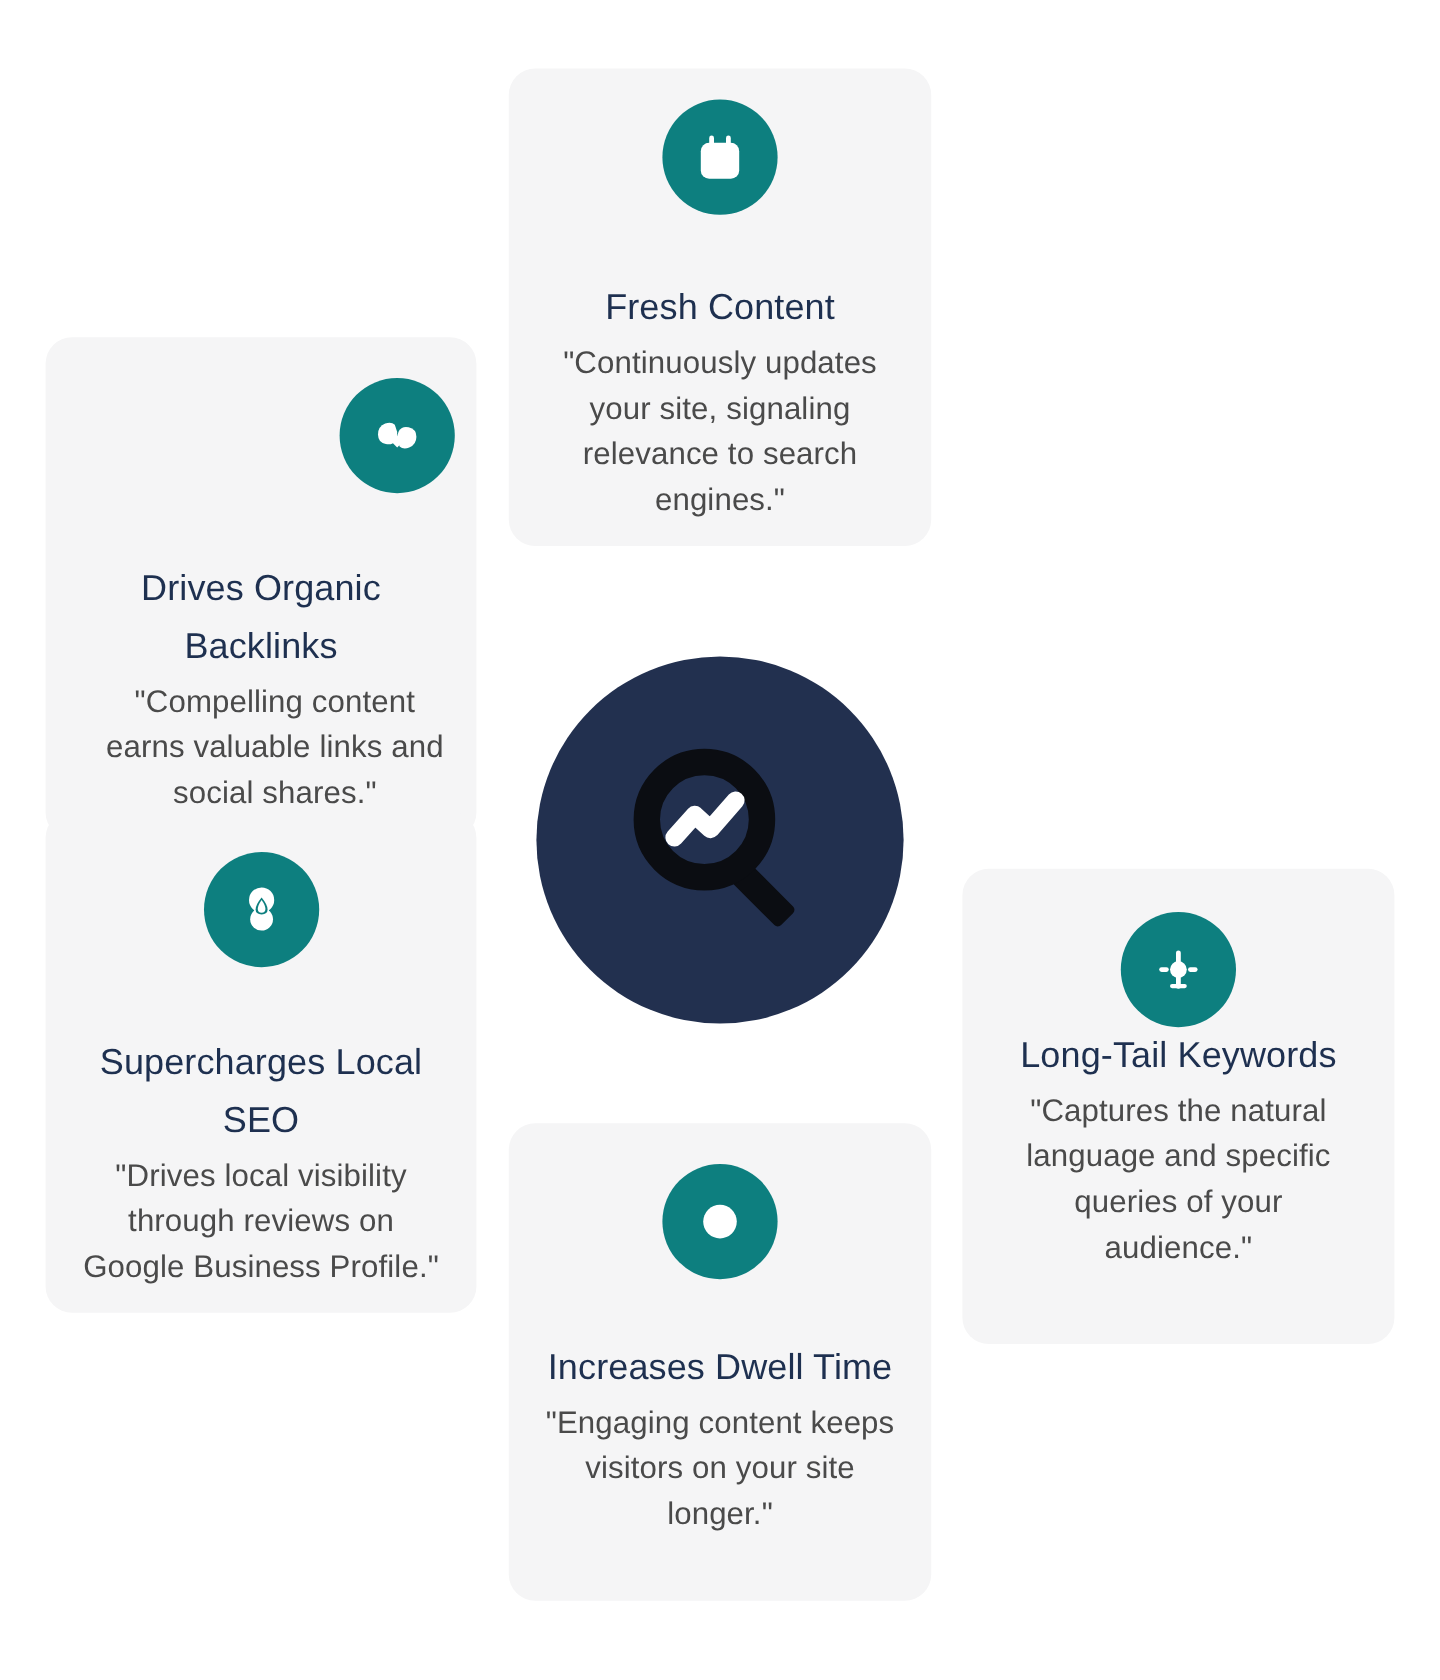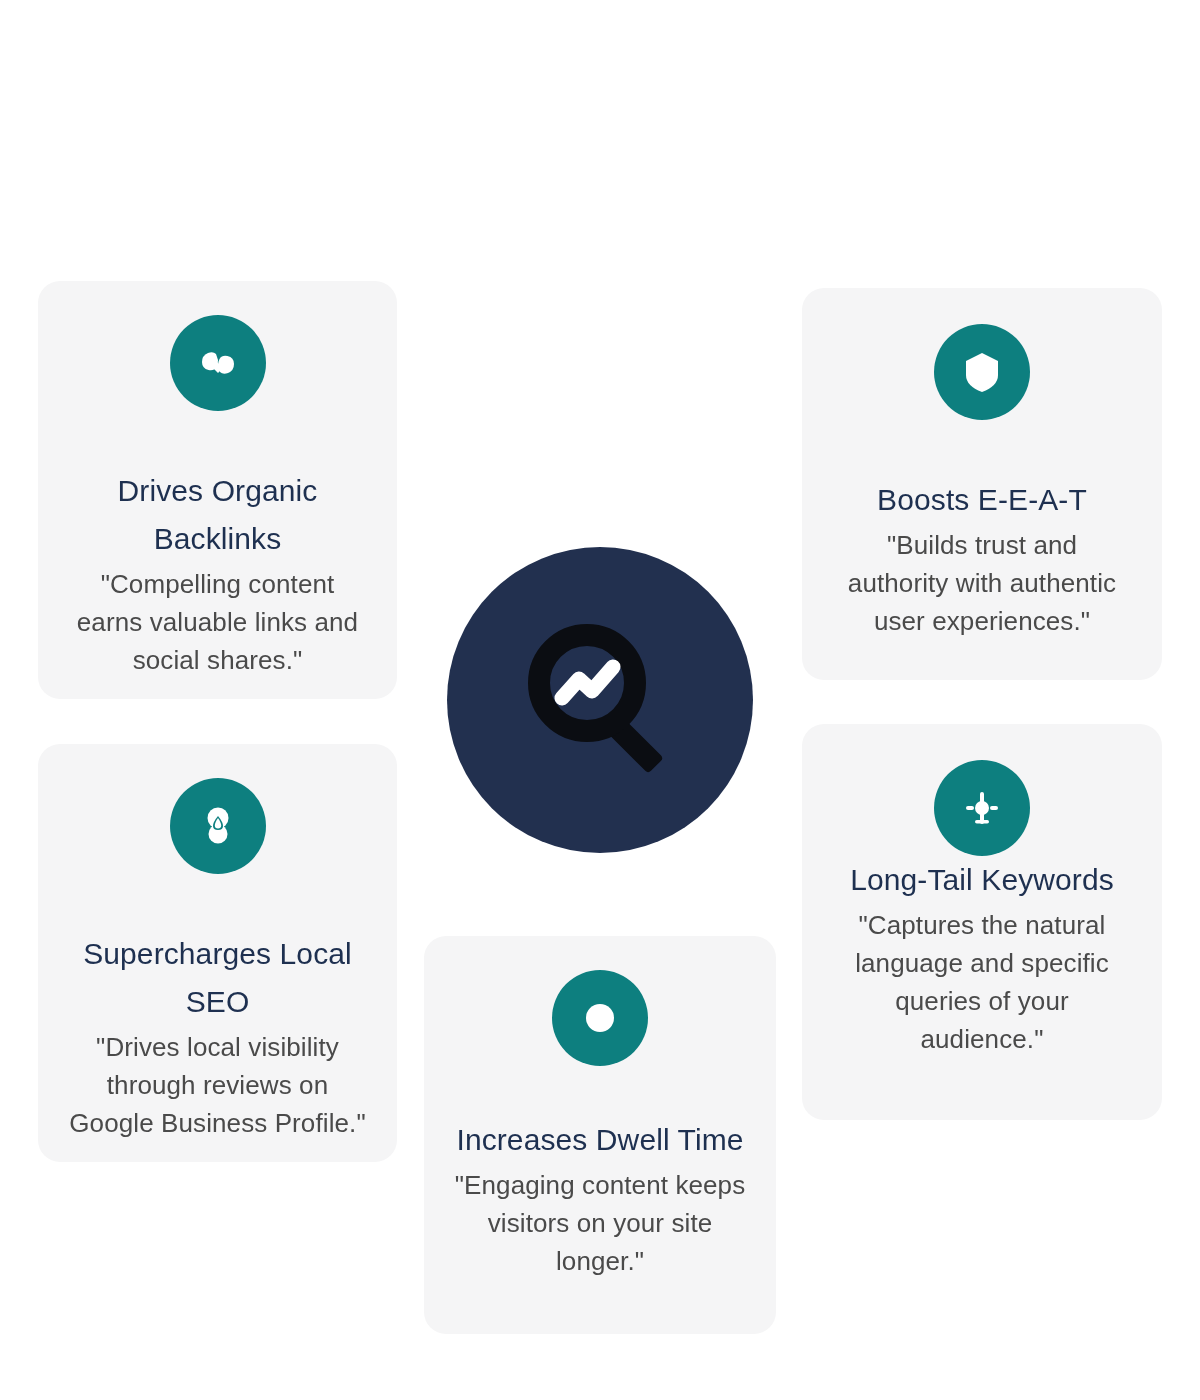--- a/index.html
+++ b/index.html
@@ -61,35 +61,35 @@
   }
 
   
   #card-fresh-content {
     left: 424px; top: 57px; width: 352px; min-height: 398px;
   }
   #card-fresh-content .card-title { margin-top: 54px; }
   #card-fresh-content .card-desc  { margin-top: 2px; max-width: 300px; }
 
   #card-backlinks {
-    left: 38px; top: 281px; width: 359px; min-height: 397px;
+    left: 38px; top: 281px; width: 359px; min-height: 397px; align-items: flex-end;
   }
   #card-backlinks .card-icon-wrap { margin-top: 8px; }
   #card-backlinks .card-title { margin-top: 56px; }
   #card-backlinks .card-desc  { margin-top: 2px; max-width: 300px; }
 
   #card-eeat {
     left: 802px; top: 288px; width: 360px; min-height: 392px;
   }
   #card-eeat .card-icon-wrap { margin-top: 10px; }
   #card-eeat .card-title { margin-top: 56px; }
   #card-eeat .card-desc  { margin-top: 2px; max-width: 270px; }
 
   #card-local-seo {
-    left: 38px; top: 744px; width: 359px; min-height: 397px;
+    left: 38px; top: 676px; width: 359px; min-height: 397px;
   }
   #card-local-seo .card-icon-wrap { margin-top: 8px; }
   #card-local-seo .card-title { margin-top: 56px; }
   #card-local-seo .card-desc  { margin-top: 2px; max-width: 300px; }
 
   #card-long-tail {
     left: 802px; top: 724px; width: 360px; min-height: 396px;
   }
   #card-long-tail .card-icon-wrap { margin-top: 10px; }
   #card-long-tail .card-title { }
@@ -117,42 +117,44 @@
   }
   #hub svg { display: block; }
 
   .icon-svg { display: block; }
 </style>
 </head>
 <body>
 
 <div id="infographic">
 
+  <div class="card" id="card-fresh-content">
+    <div class="card-icon-wrap">
+      <svg class="icon-svg" width="48" height="48" viewBox="0 0 48 48">
+        <rect x="8" y="12" width="32" height="30" rx="7" fill="#ffffff"></rect>
+        <rect x="15" y="6" width="4" height="10" rx="2" fill="#ffffff"></rect>
+        <rect x="29" y="6" width="4" height="10" rx="2" fill="#ffffff"></rect>
+      </svg>
+    </div>
+    <div class="card-title">Fresh Content</div>
+    <div class="card-desc">"Continuously updates your site, signaling relevance to search engines."</div>
+  </div>
 
   <div class="card" id="card-backlinks">
     <div class="card-icon-wrap">
       <svg class="icon-svg" width="48" height="48" viewBox="0 0 48 48">
         <path d="M22 15 q-3 -3 -8 -1 q-6 2.5 -6 9 q0 6.5 6.5 8 q5.5 1.2 8 -3 q1.6 -2.8 1.5 -7 z" fill="#ffffff"></path>
         <path d="M26 33 q3 3 8 1 q6 -2.5 6 -9 q0 -6.5 -6.5 -8 q-5.5 -1.2 -8 3 q-1.6 2.8 -1.5 7 z" fill="#ffffff"></path>
         <path d="M20 20 l9 9 l-5 5 l-9 -9 z" fill="#ffffff"></path>
       </svg>
     </div>
     <div class="card-title">Drives Organic Backlinks</div>
     <div class="card-desc">"Compelling content earns valuable links and social shares."</div>
   </div>
 
-  <div class="card" id="card-eeat">
-    <div class="card-icon-wrap">
-      <svg class="icon-svg" width="48" height="48" viewBox="0 0 48 48">
-        <path d="M24 5 L40 13 L40 27 Q40 38 24 44 Q8 38 8 27 L8 13 Z" fill="#ffffff"></path>
-      </svg>
-    </div>
-    <div class="card-title">Boosts E-E-A-T</div>
-    <div class="card-desc">"Builds trust and authority with authentic user experiences."</div>
-  </div>
 
   <div class="card" id="card-local-seo">
     <div class="card-icon-wrap">
       <svg class="icon-svg" width="48" height="48" viewBox="0 0 48 48">
         <circle cx="24" cy="16" r="10.5" fill="#ffffff"></circle>
         <circle cx="24" cy="32" r="9.5" fill="#ffffff"></circle>
         <path d="M17 18 L31 18 L29 32 L19 32 Z" fill="#ffffff"></path>
         <path d="M24 14 q-5 6 -5 10 q0 4 5 4 q5 0 5 -4 q0 -4 -5 -10 z" fill="#0d7f7f"></path>
         <path d="M24 16 q-3.2 4.5 -3.2 7.6 q0 3 3.2 3 q3.2 0 3.2 -3 q0 -3.1 -3.2 -7.6 z" fill="#ffffff"></path>
       </svg>

